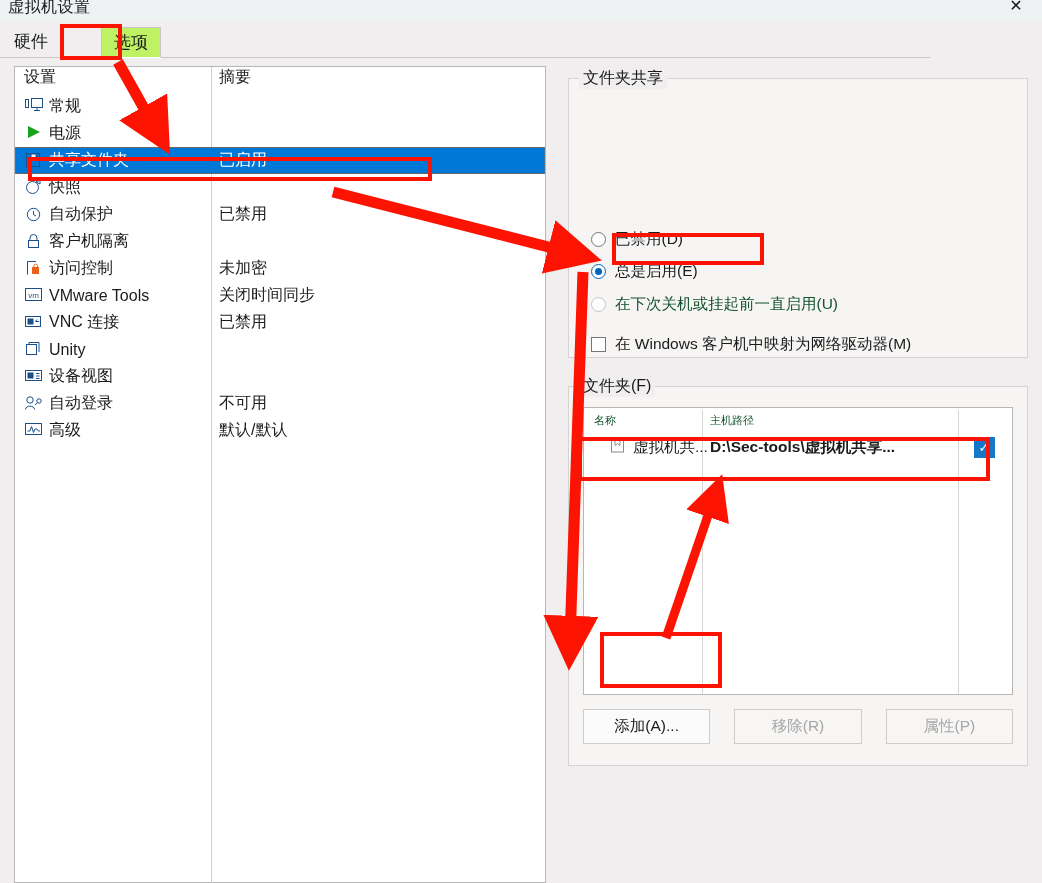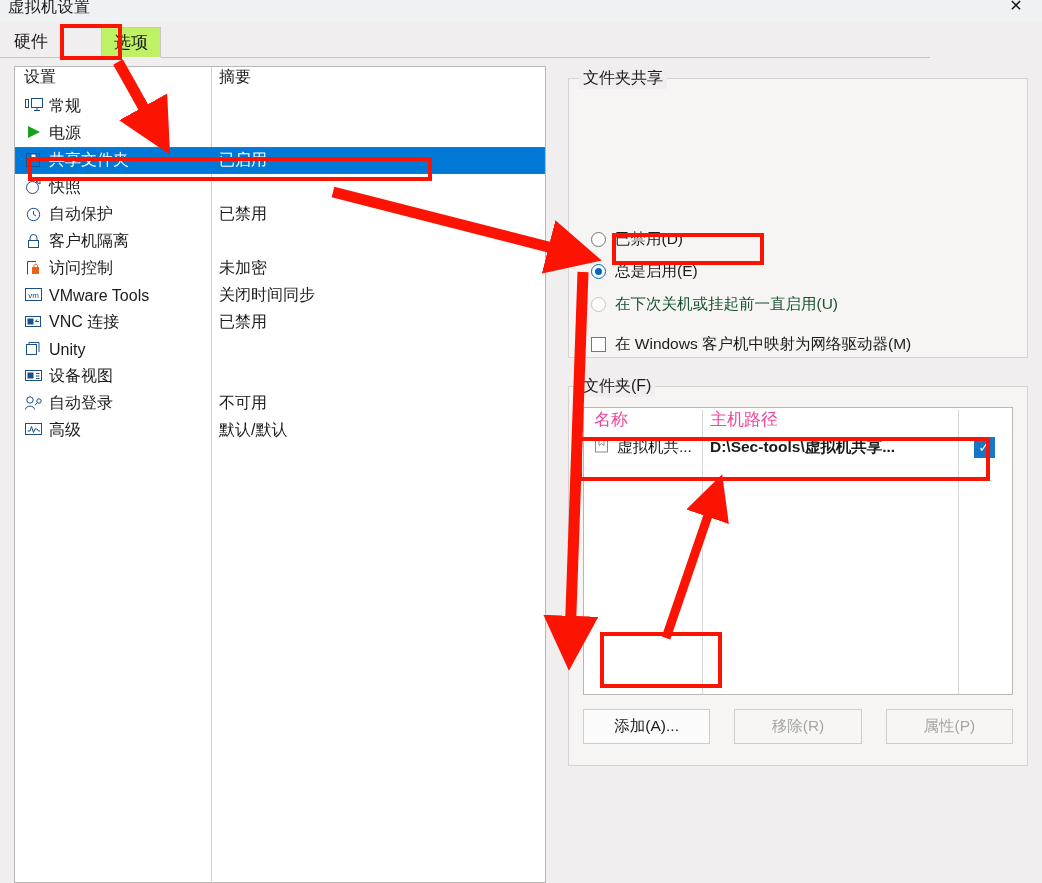--- a/index.html
+++ b/index.html
@@ -240,38 +240,39 @@
     left: 14px; top: 20px;
     width: 430px; height: 288px;
     background: #ffffff;
     border: 1px solid #b9b7b5;
     box-sizing: border-box;
     overflow: hidden;
   }
   #ft-head {
     display: flex;
     height: 24px;
-    font-size: 17px;
-    color: #ec4899;
+    font-size: 11px;
+    color: #14532d;
     position: relative;
+    align-items: center;
   }
   #ft-head .h1 { width: 118px; padding-left: 10px; box-sizing: border-box; }
   #ft-head .h2 { flex: 1;     padding-left: 8px;  box-sizing: border-box; }
   #ft-head .h3 { width: 56px; }
   .ft-vline { position: absolute; top: 2px; width: 1px; height: 286px; background: #d8d6d4; }
   #ft-v1 { left: 118px; }
   #ft-v2 { left: 374px; }
   #ft-row {
     display: flex;
     align-items: center;
     height: 30px;
     font-size: 15.5px;
     position: relative;
   }
-  #ft-row .c1 { width: 118px; display:flex; align-items:center; padding-left: 8px; box-sizing: border-box; white-space: nowrap; }
+  #ft-row .c1 { width: 118px; display:flex; align-items:center; padding-left: 24px; box-sizing: border-box; white-space: nowrap; }
   #ft-row .c2 { flex: 1; padding-left: 8px; box-sizing: border-box; white-space: nowrap; font-weight: bold; }
   #ft-row .c3 { width: 56px; display: flex; justify-content: center; }
   .tick-box {
     width: 21px; height: 21px;
     background: #1676c8;
     display: flex; align-items: center; justify-content: center;
     color: #ffffff;
     font-size: 13px;
     cursor: pointer;
   }

